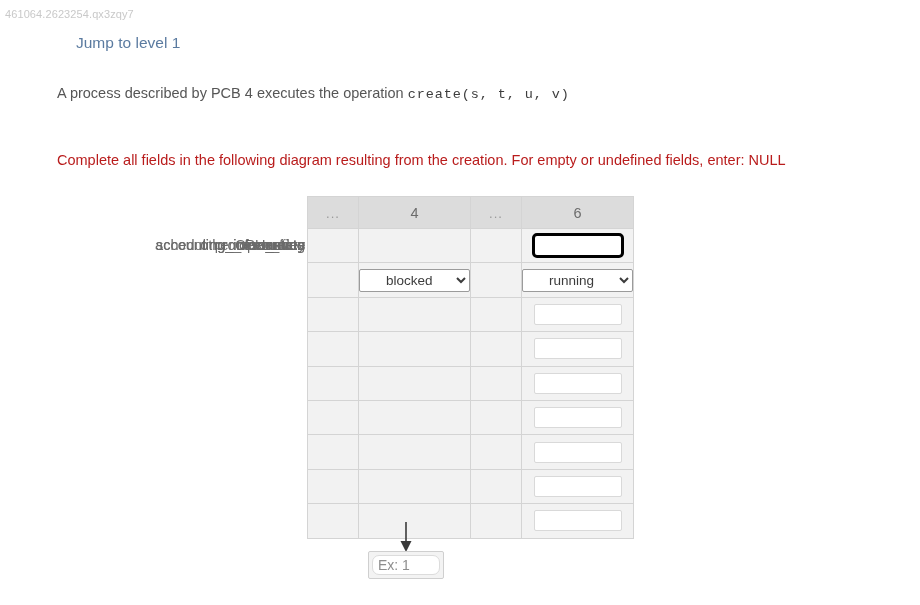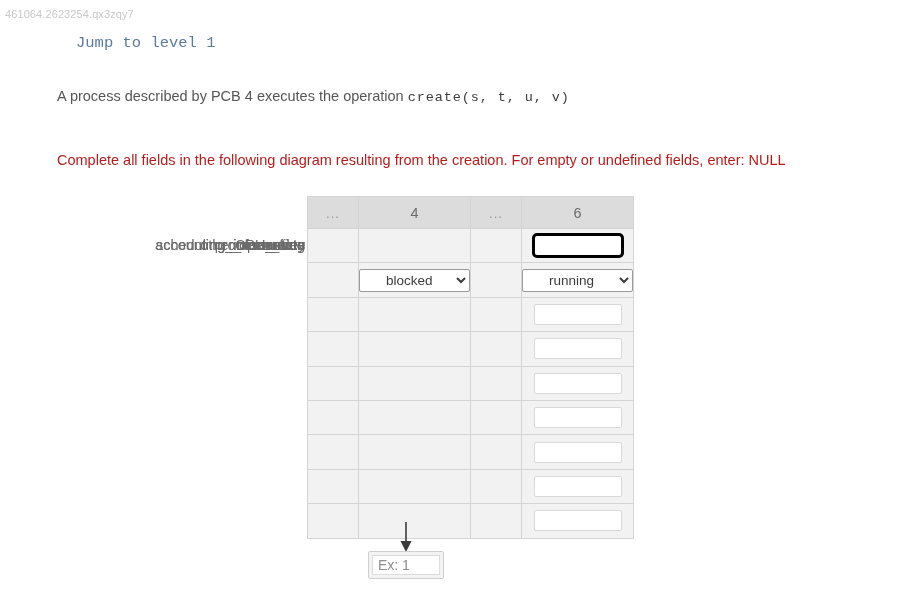--- a/index.html
+++ b/index.html
@@ -29,34 +29,33 @@
 
   
   #jump-link {
     position: absolute;
     left: 76px;
     top: 34px;
     font-size: 15.5px;
     color: #5b7ba0;
     text-decoration: none;
     white-space: nowrap;
-    font-family: Liberation Mono, monospace;
   }
 
   
   #prompt {
     position: absolute;
     left: 57px;
     top: 82px;
     width: 830px;
   }
   .prompt-line {
     font-size: 14.5px;
     color: #565656;
-    line-height: 29px;
+    line-height: 22px;
     white-space: nowrap;
   }
   .code {
     font-family: "Liberation Mono", "DejaVu Sans Mono", monospace;
     font-size: 13.5px;
     letter-spacing: 0.9px;
     color: #3d3d3d;
   }
   #instruction {
     position: absolute;
@@ -189,21 +188,21 @@
     width: 100%;
     height: 100%;
     box-sizing: border-box;
     border: 1px solid #dcdcdc;
     background: #ffffff;
     font-family: "Liberation Sans", sans-serif;
     font-size: 14px;
     color: #4a4a4a;
     padding: 0 5px;
     outline: none;
-    border-radius: 0;
+    border-radius: 7px;
   }
   #answer-input::placeholder { color: #8e8e8e; opacity: 1; }
 </style>
 </head>
 <body>
 
 <div id="activity-id">461064.2623254.qx3zqy7</div>
 
 <a href="#" id="jump-link">Jump to level 1</a>
 

